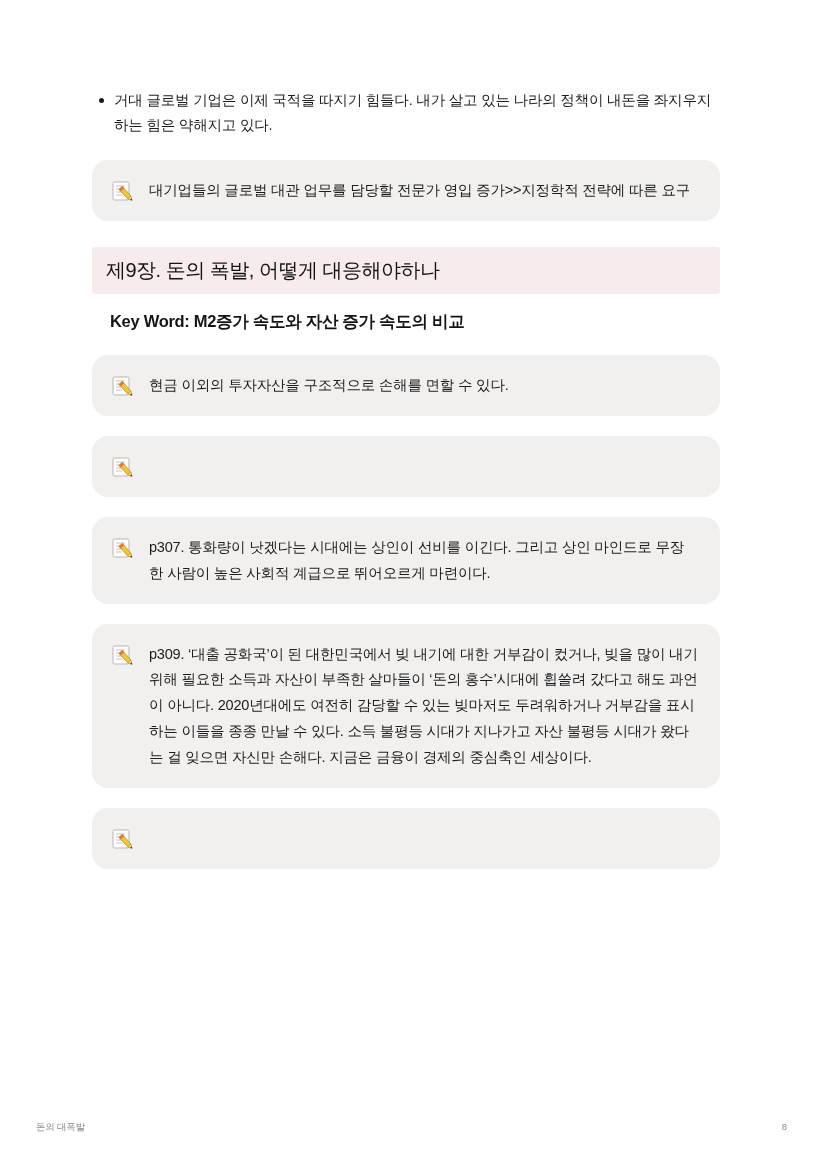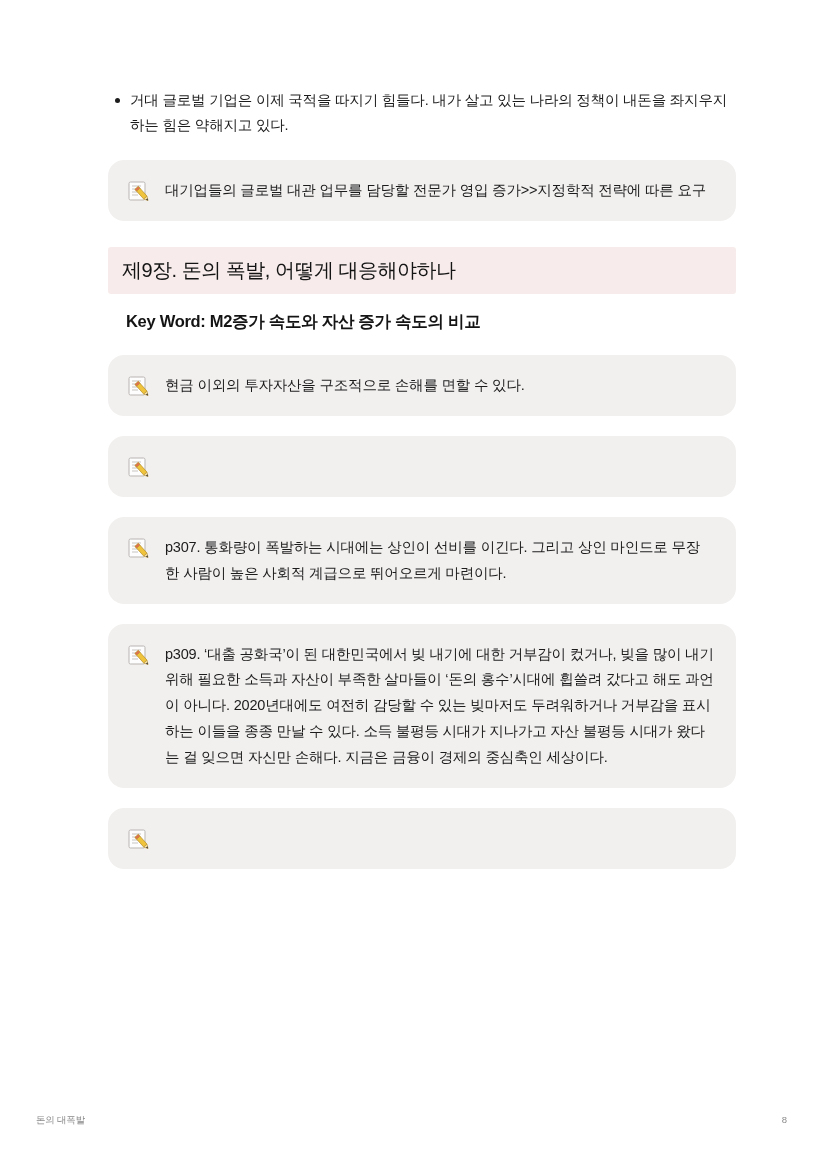--- a/index.html
+++ b/index.html
@@ -16,21 +16,21 @@
     color: #1a1a1a;
     overflow: hidden;
   }
   .page {
     position: absolute;
     inset: 0;
     background: #ffffff;
   }
   .content {
     position: absolute;
-    left: 108px;
+    left: 92px;
     top: 88px;
     width: 628px;
   }
 
   
   .bullet-list {
     margin: 0 0 22px 0;
     padding: 0 0 0 22px;
     list-style: none;
   }
@@ -101,21 +101,21 @@
     letter-spacing: -0.3px;
     margin: 16px 0 22px 18px;
     line-height: 1.4;
   }
 
   
   .footer {
     position: absolute;
     left: 0;
     right: 0;
-    bottom: 34px;
+    bottom: 27px;
     height: 20px;
   }
   .footer-left {
     position: absolute;
     left: 36px;
     top: 0;
     font-size: 9.5px;
     color: #8a8a8a;
     letter-spacing: -0.2px;
   }
@@ -209,21 +209,21 @@
           <line x1="6" y1="14" x2="13" y2="14" stroke="#c9c5c2" stroke-width="1"></line>
           <line x1="6" y1="17" x2="12" y2="17" stroke="#c9c5c2" stroke-width="1"></line>
           <g transform="rotate(-42 17 15)">
             <rect x="13.5" y="7" width="4.4" height="13" fill="#f0c33c" stroke="#b9912a" stroke-width="0.7"></rect>
             <polygon points="13.5,20 17.9,20 15.7,24" fill="#f6e0a6" stroke="#b9912a" stroke-width="0.6"></polygon>
             <polygon points="14.6,22 16.8,22 15.7,24" fill="#3a3a3a"></polygon>
             <rect x="13.5" y="7" width="4.4" height="2.4" fill="#e06f52" stroke="#b9912a" stroke-width="0.5"></rect>
           </g>
         </svg>
       </span>
-      <span class="note-text">p307. 통화량이 폭발하는 시대에는 상인이 선비를 이긴다. 그리고 상인 마인드로 무장한 사람이 높은 사회적 계급으로 뛰어오르게 마련이다.</span>
+      <span class="note-text">p307. 통화량이 낫겠다는 시대에는 상인이 선비를 이긴다. 그리고 상인 마인드로 무장한 사람이 높은 사회적 계급으로 뛰어오르게 마련이다.</span>
     </div>
 
     <div class="note">
       <span class="note-icon">
         <svg width="26" height="26" viewBox="0 0 26 26" xmlns="http://www.w3.org/2000/svg">
           <rect x="3" y="4" width="16" height="18" rx="1.5" fill="#fdfdfd" stroke="#b9b5b2" stroke-width="1"></rect>
           <line x1="6" y1="8" x2="15" y2="8" stroke="#c9c5c2" stroke-width="1"></line>
           <line x1="6" y1="11" x2="15" y2="11" stroke="#c9c5c2" stroke-width="1"></line>
           <line x1="6" y1="14" x2="13" y2="14" stroke="#c9c5c2" stroke-width="1"></line>
           <line x1="6" y1="17" x2="12" y2="17" stroke="#c9c5c2" stroke-width="1"></line>

